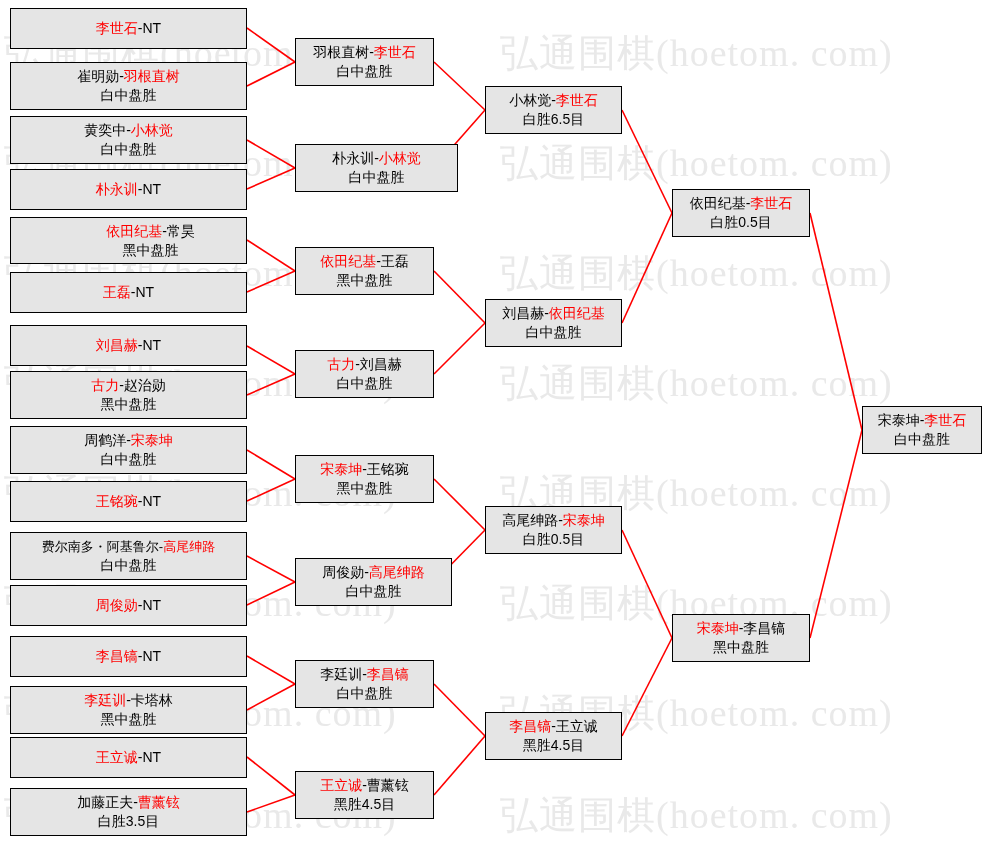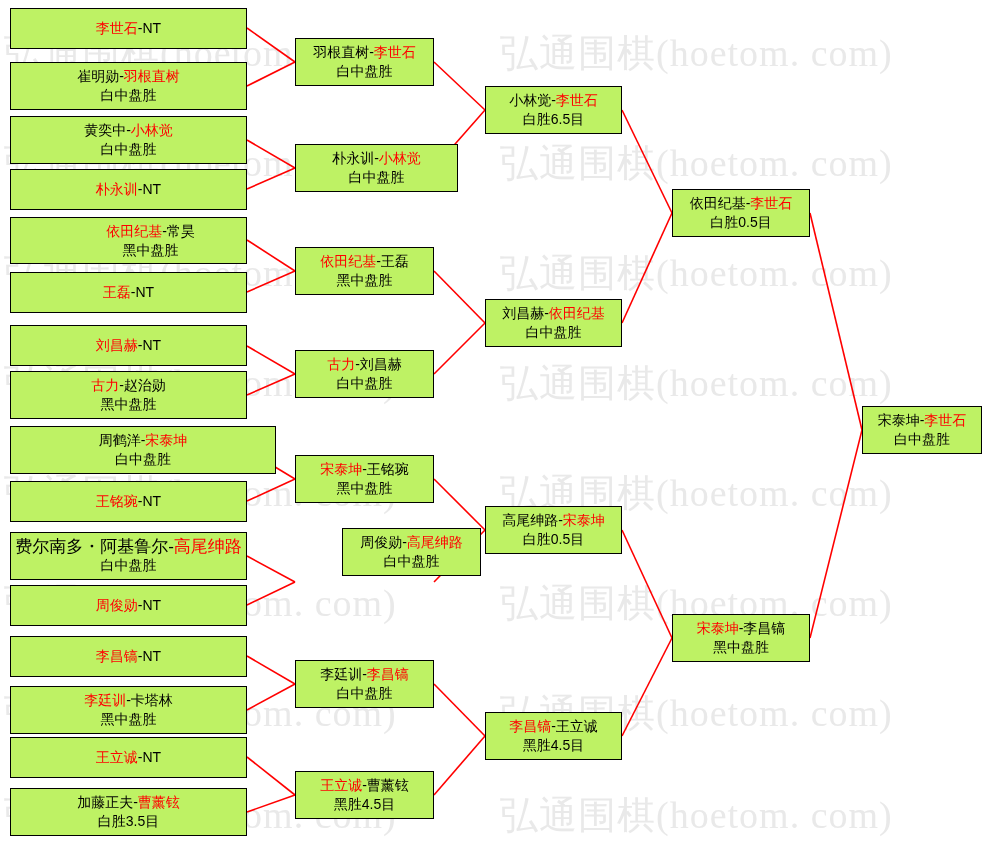--- a/index.html
+++ b/index.html
@@ -36,21 +36,21 @@
   svg.lines {
     position: absolute;
     left: 0; top: 0;
     width: 992px; height: 845px;
     z-index: 1;
   }
   .node {
     position: absolute;
     box-sizing: border-box;
     border: 1px solid #000000;
-    background: #bef264;
+    background: #e5e5e5;
     color: #000000;
     font-size: 14px;
     line-height: 19px;
     text-align: center;
     display: flex;
     flex-direction: column;
     justify-content: center;
     align-items: center;
     z-index: 2;
     font-family: "Liberation Sans", sans-serif;
@@ -150,29 +150,29 @@
     <div class="ln"><span class="r">王磊</span><span class="k">-NT</span></div>
   </div>
   <div class="node" style="left:10px; top:325px; width:237px; height:41px;">
     <div class="ln"><span class="r">刘昌赫</span><span class="k">-NT</span></div>
   </div>
   <div class="node" style="left:10px; top:371px; width:237px; height:48px;">
     <div class="ln"><span class="r">古力</span><span class="k">-赵治勋</span></div>
     <div class="ln"><span class="k">黑中盘胜</span></div>
   </div>
 
-  <div class="node" style="left:10px; top:426px; width:266px; height:48px;">
+  <div class="node" style="left:10px; top:426px; width:237px; height:48px;">
     <div class="ln"><span class="k">周鹤洋-</span><span class="r">宋泰坤</span></div>
     <div class="ln"><span class="k">白中盘胜</span></div>
   </div>
   <div class="node" style="left:10px; top:481px; width:237px; height:41px;">
     <div class="ln"><span class="r">王铭琬</span><span class="k">-NT</span></div>
   </div>
   <div class="node" style="left:10px; top:532px; width:237px; height:48px;">
-    <div class="ln" style="font-size:17px;"><span class="k">费尔南多・阿基鲁尔-</span><span class="r">高尾绅路</span></div>
+    <div class="ln" style="font-size:13px;"><span class="k">费尔南多・阿基鲁尔-</span><span class="r">高尾绅路</span></div>
     <div class="ln"><span class="k">白中盘胜</span></div>
   </div>
   <div class="node" style="left:10px; top:585px; width:237px; height:41px;">
     <div class="ln"><span class="r">周俊勋</span><span class="k">-NT</span></div>
   </div>
 
   <div class="node" style="left:10px; top:636px; width:237px; height:41px;">
     <div class="ln"><span class="r">李昌镐</span><span class="k">-NT</span></div>
   </div>
   <div class="node" style="left:10px; top:686px; width:237px; height:48px;">
@@ -200,21 +200,21 @@
     <div class="ln"><span class="k">黑中盘胜</span></div>
   </div>
   <div class="node" style="left:295px; top:350px; width:139px; height:48px;">
     <div class="ln"><span class="r">古力</span><span class="k">-刘昌赫</span></div>
     <div class="ln"><span class="k">白中盘胜</span></div>
   </div>
   <div class="node" style="left:295px; top:455px; width:139px; height:48px;">
     <div class="ln"><span class="r">宋泰坤</span><span class="k">-王铭琬</span></div>
     <div class="ln"><span class="k">黑中盘胜</span></div>
   </div>
-  <div class="node" style="left:295px; top:528px; width:139px; height:48px;margin-left:47px;">
+  <div class="node" style="left:295px; top:558px; width:157px; height:48px;">
     <div class="ln"><span class="k">周俊勋-</span><span class="r">高尾绅路</span></div>
     <div class="ln"><span class="k">白中盘胜</span></div>
   </div>
   <div class="node" style="left:295px; top:660px; width:139px; height:48px;">
     <div class="ln"><span class="k">李廷训-</span><span class="r">李昌镐</span></div>
     <div class="ln"><span class="k">白中盘胜</span></div>
   </div>
   <div class="node" style="left:295px; top:771px; width:139px; height:48px;">
     <div class="ln"><span class="r">王立诚</span><span class="k">-曹薰铉</span></div>
     <div class="ln"><span class="k">黑胜4.5目</span></div>

